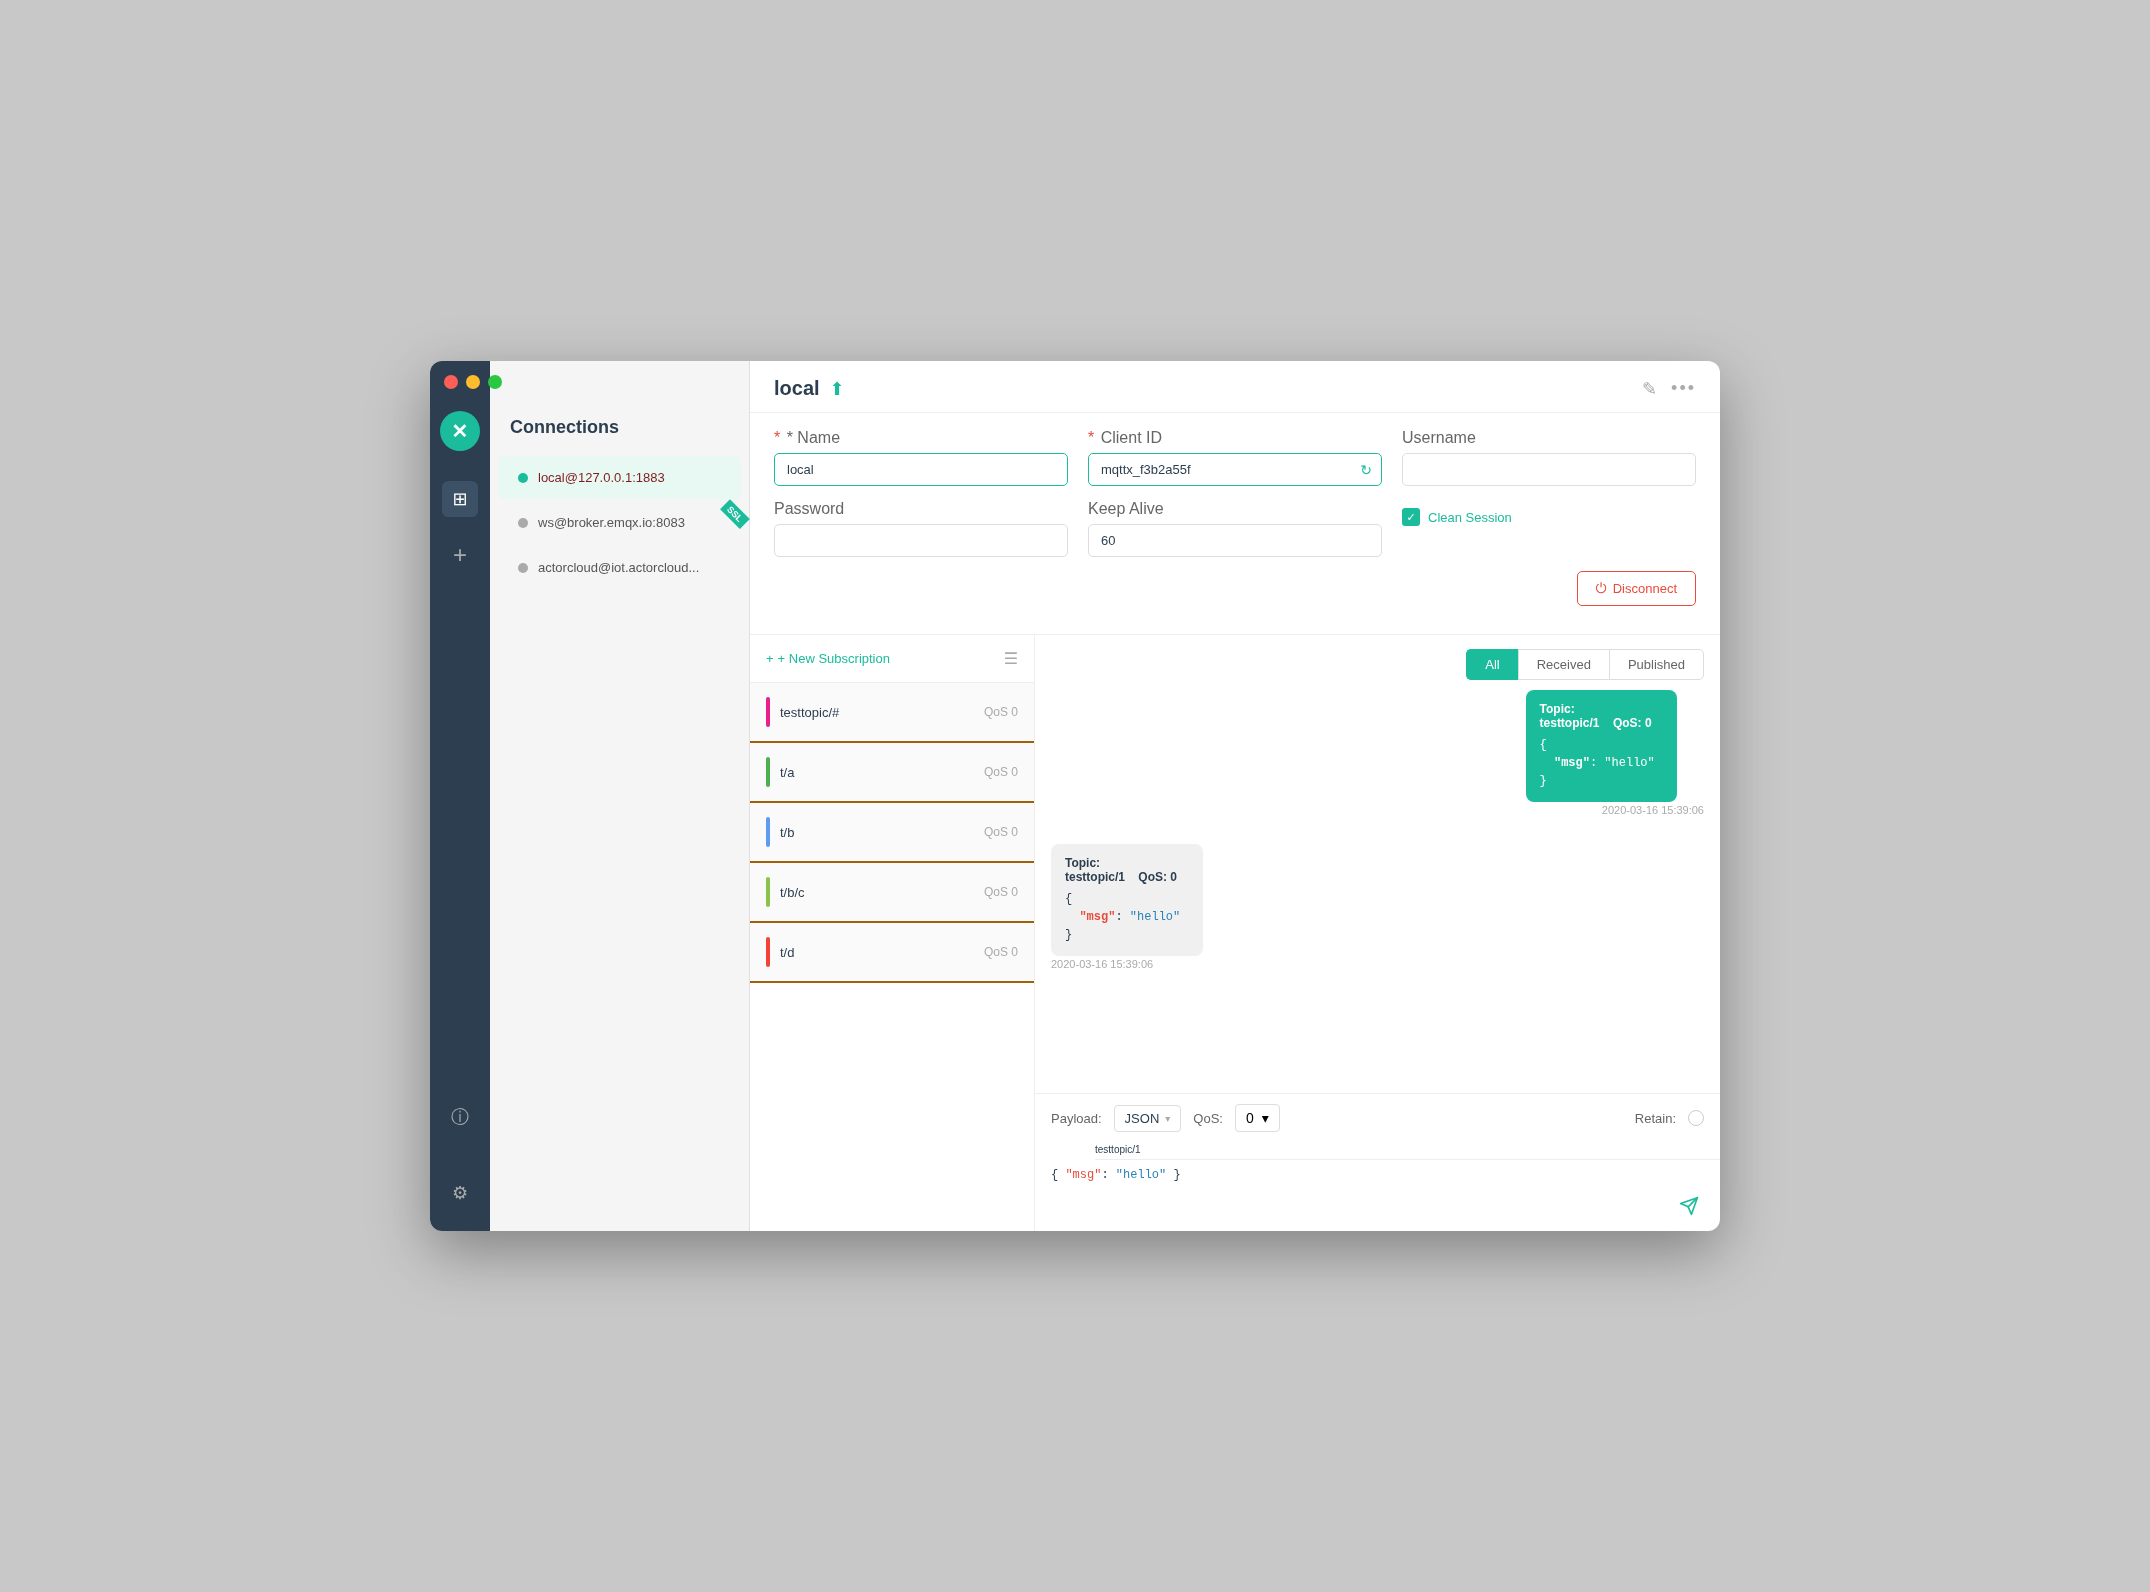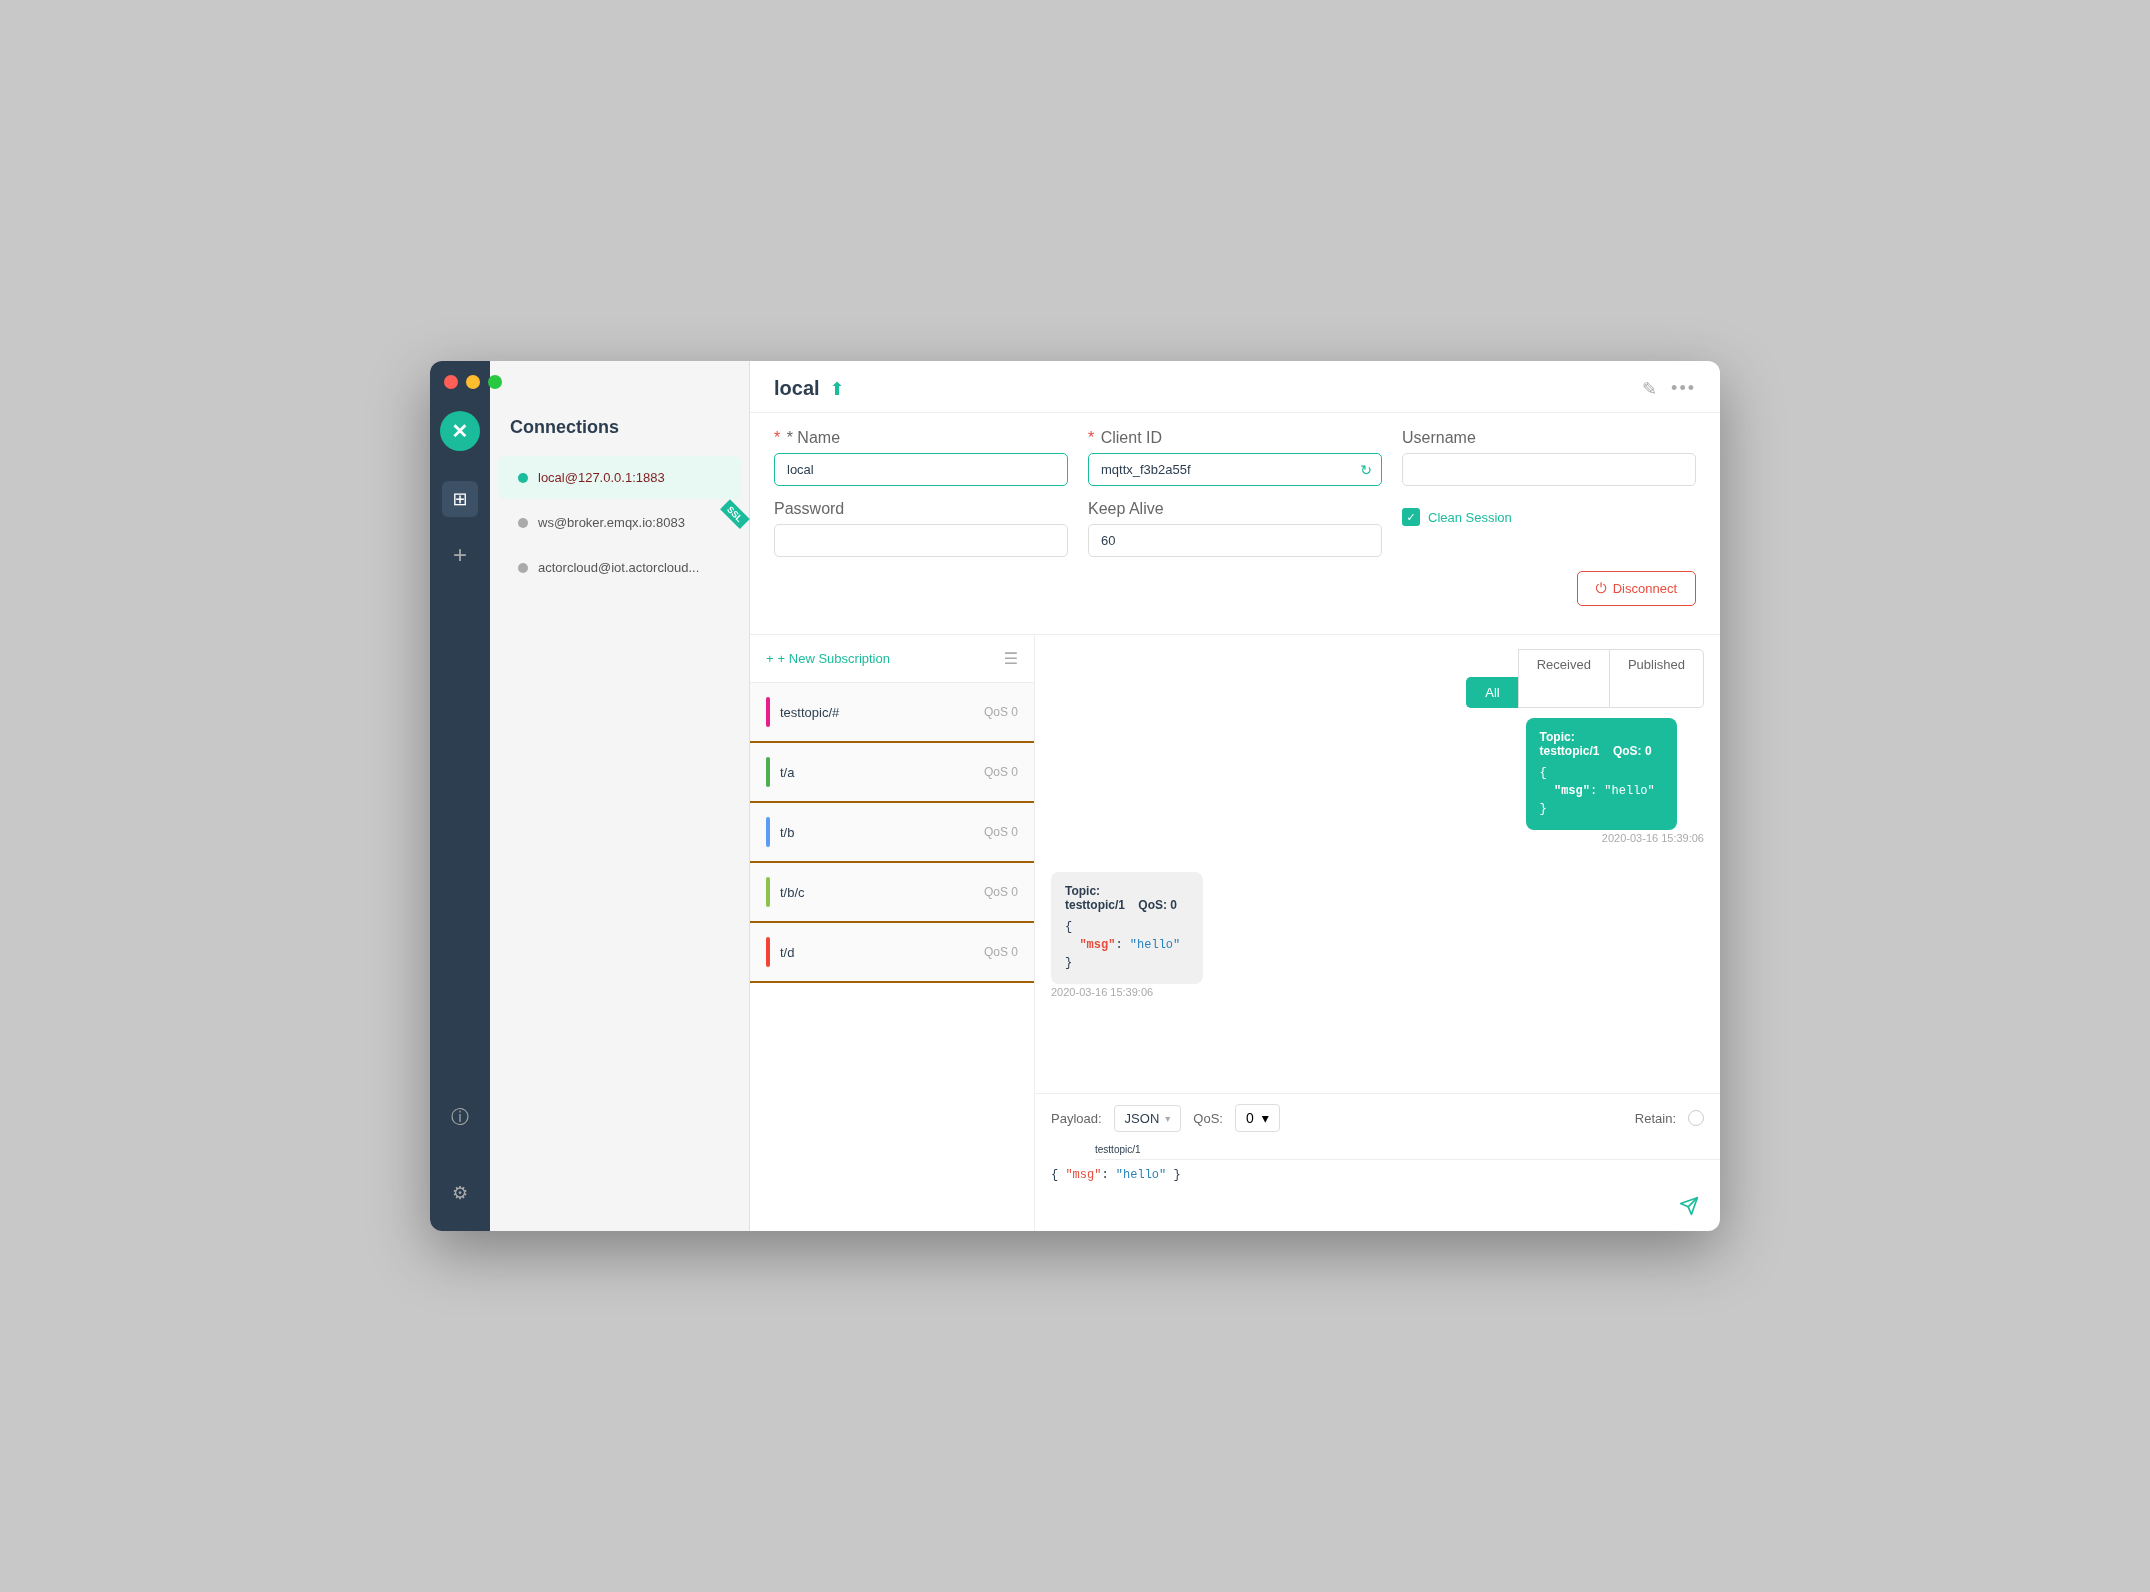--- a/index.html
+++ b/index.html
@@ -364,21 +364,20 @@
       padding: 7px 18px;
       border: 1.5px solid #ddd;
       font-size: 13px;
       cursor: pointer;
       color: #666;
       background: white;
     }
     .msg-tab:first-child {
       border-radius: 5px 0 0 5px;
       border-right: none;
-      margin-top: 28px;
     }
     .msg-tab:last-child {
       border-radius: 0 5px 5px 0;
       text-align: right;
     }
     .msg-tab.active {
       background: #1abc9c;
       color: white;
       border-color: #1abc9c;
     }

